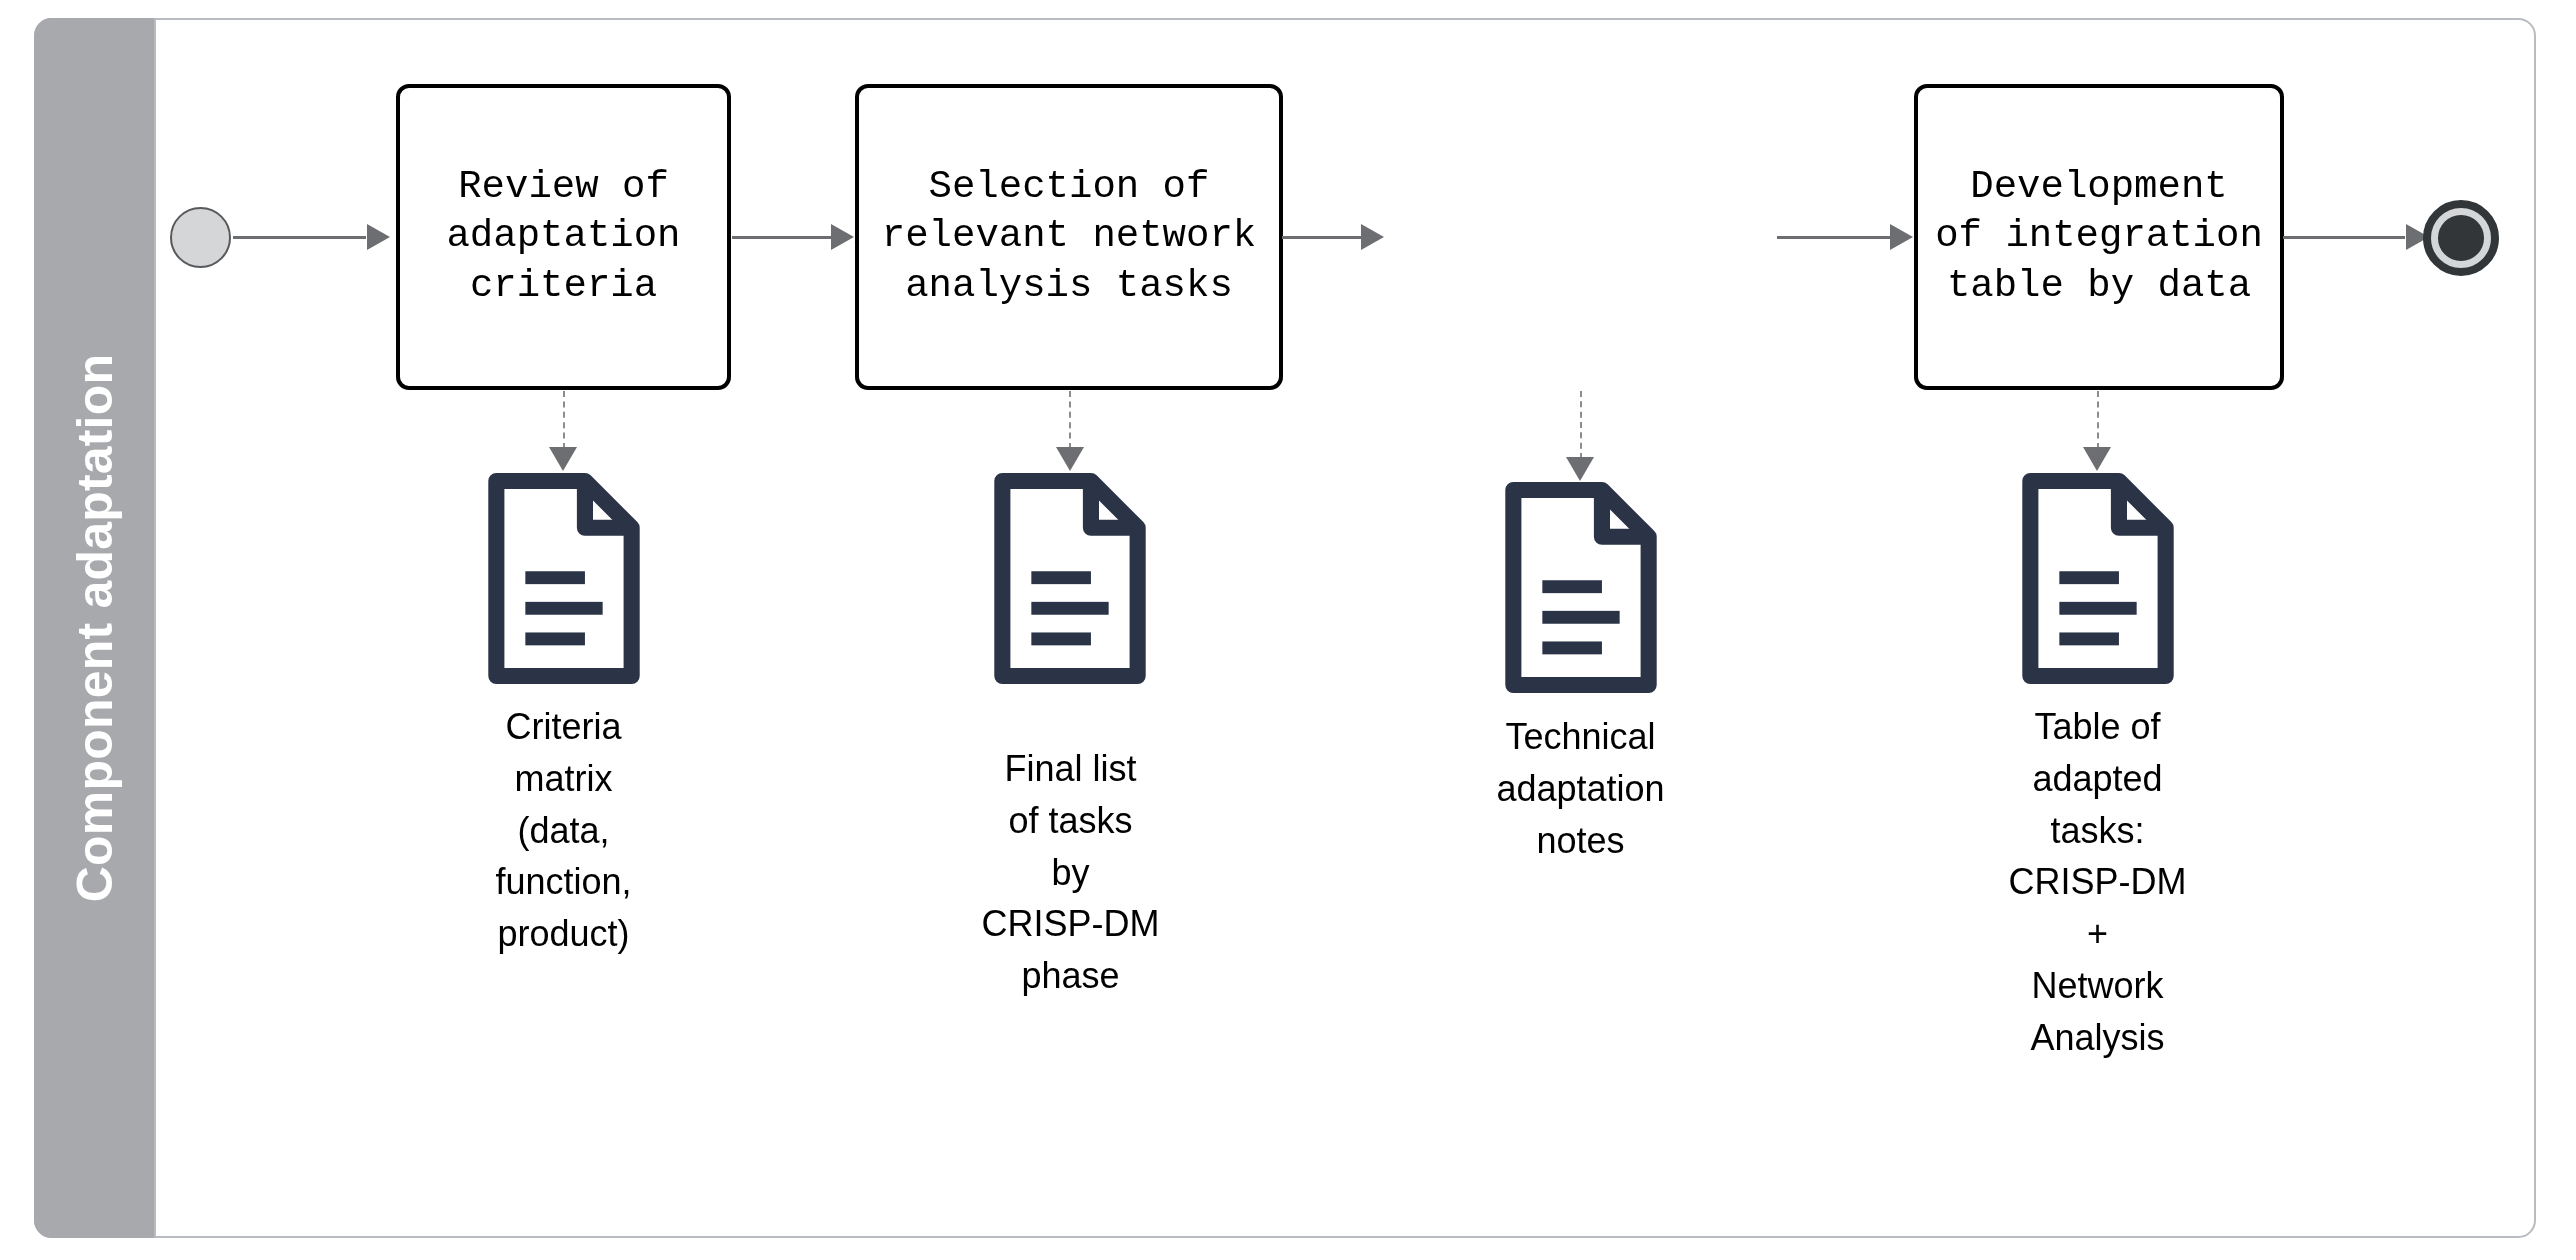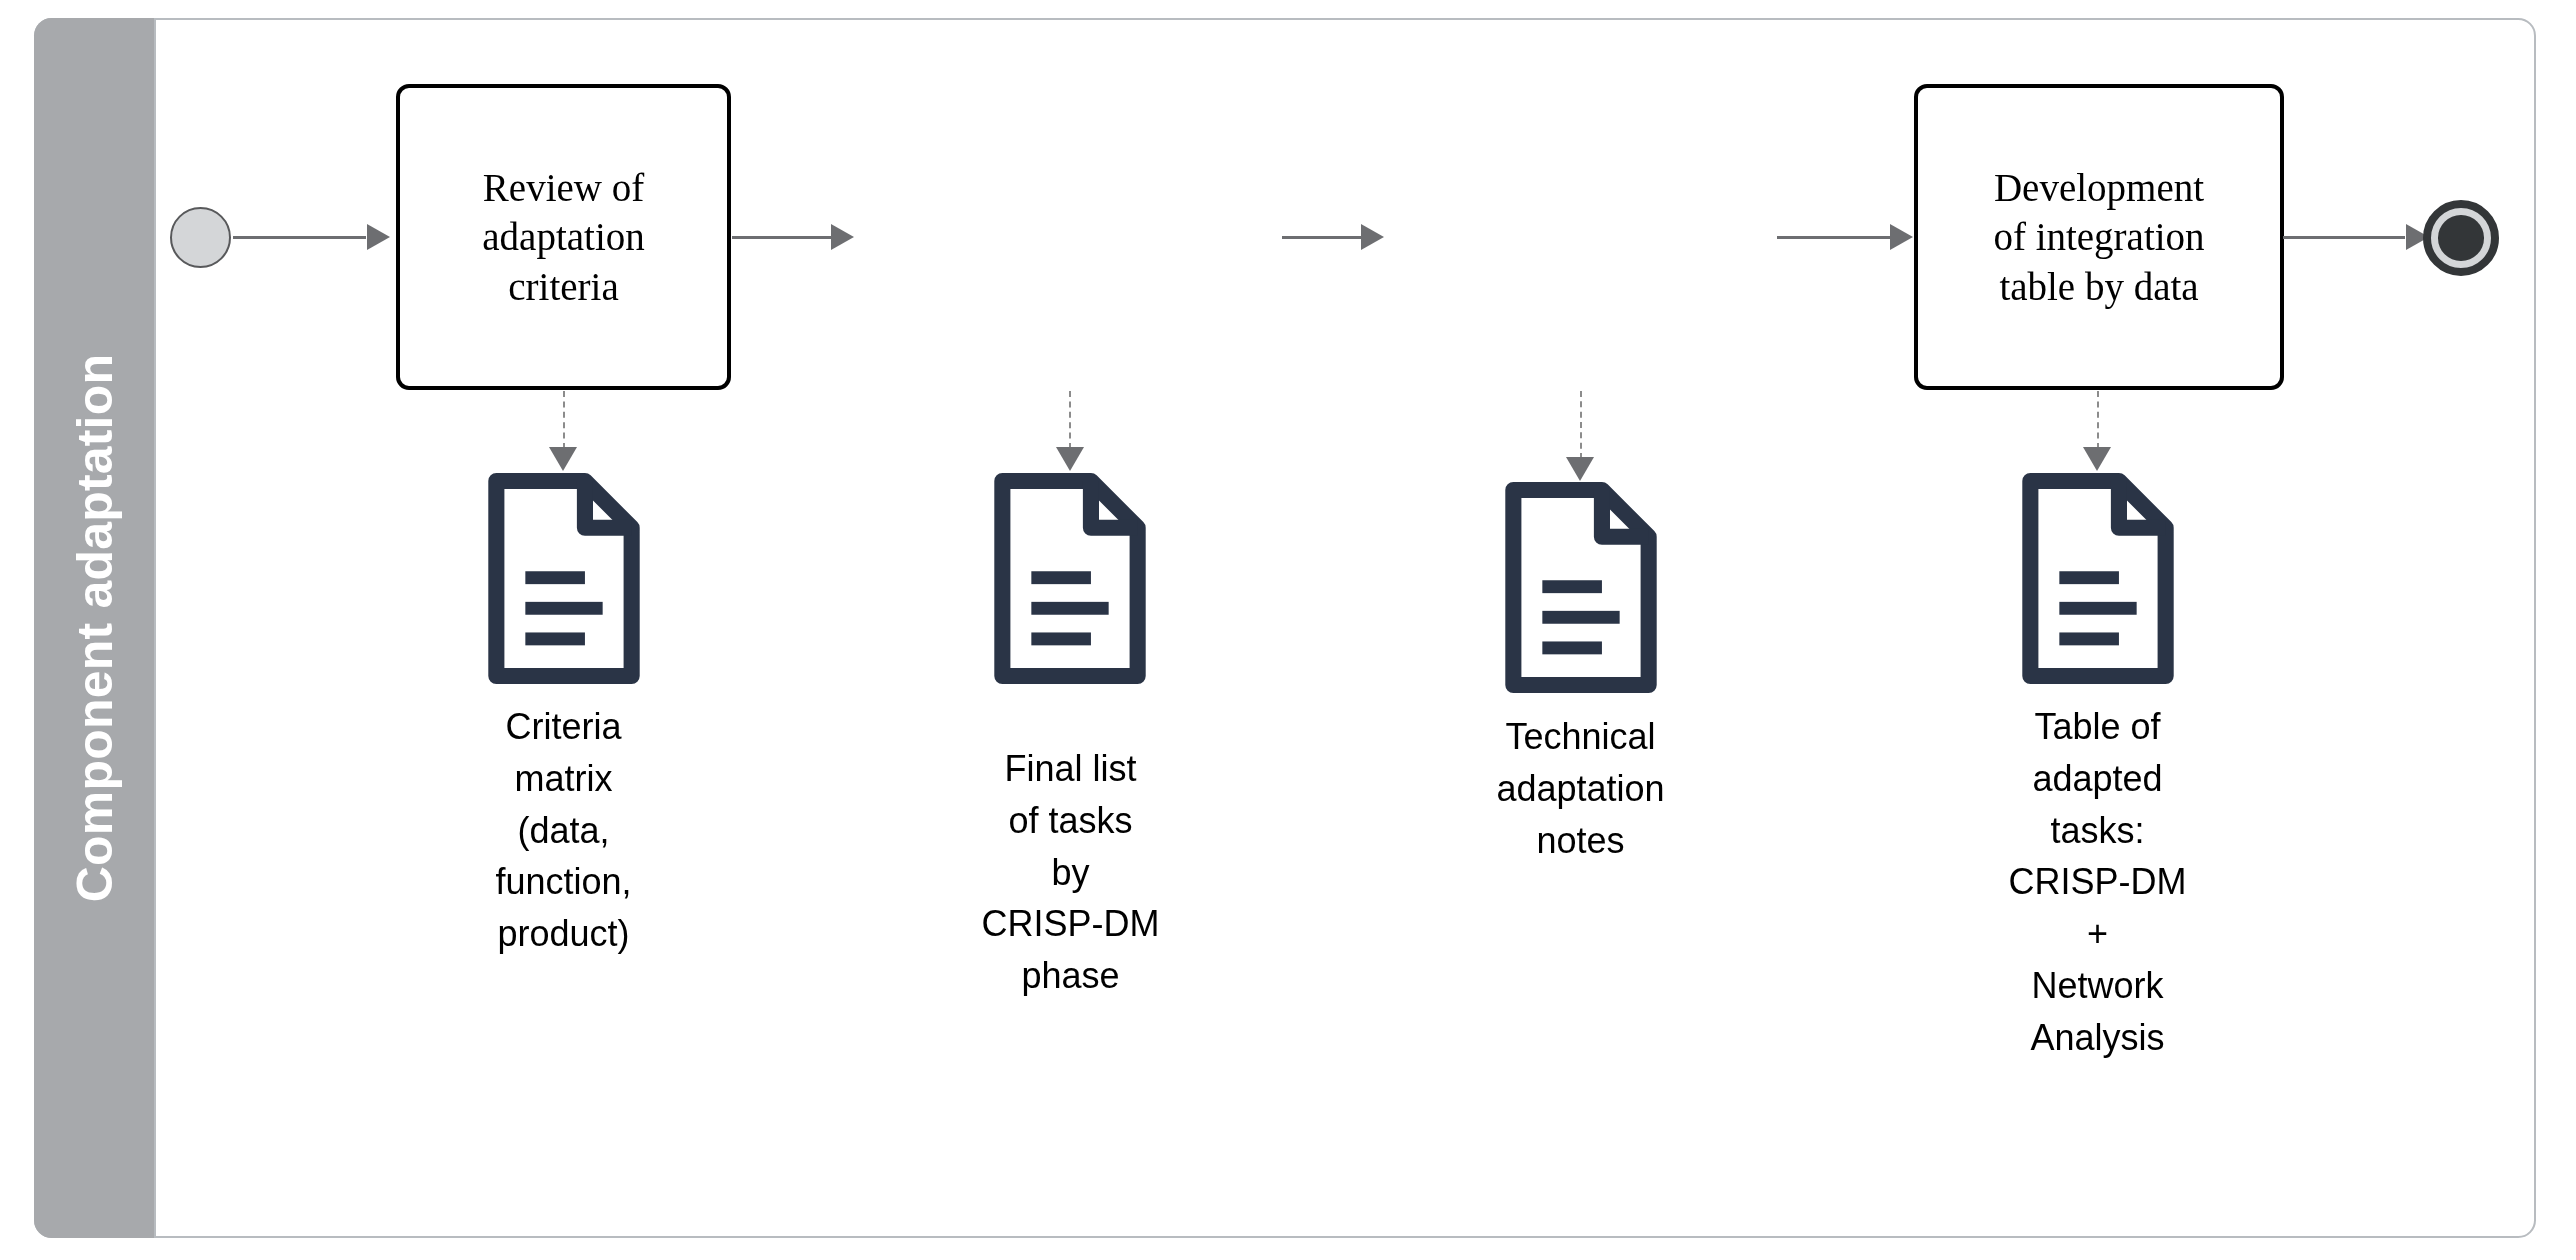--- a/index.html
+++ b/index.html
@@ -107,21 +107,21 @@
     align-items: center;
     justify-content: center;
     text-align: center;
     padding: 4.8px 8px;
   }
   .task-label {
     font-size: 39px;
     line-height: 1.27;
     color: #000000;
     white-space: pre-line;
-    font-family: Liberation Serif, serif;
+    font-family: Liberation Mono, monospace;
   }
 
   
   .flow { position: absolute; height: 3.2px; background: #6d6e71; }
   .flow-head {
     position: absolute;
     width: 0; height: 0;
     border-top: 13.7px solid transparent;
     border-bottom: 13.7px solid transparent;
     border-left: 23px solid #6d6e71;
@@ -174,20 +174,25 @@
 
   <div class="task" style="left:396px; top:84px; width:335px; height:306px;">
     <span class="task-label">Review of
 adaptation
 criteria</span>
   </div>
 
   <div class="flow" style="left:732px; top:236px; width:100px;"></div>
   <div class="flow-head" style="left:831px; top:224px;"></div>
 
+  <div class="task" style="left:855px; top:84px; width:428px; height:306px;">
+    <span class="task-label">Selection of
+relevant network
+analysis tasks</span>
+  </div>
 
   <div class="flow" style="left:1282px; top:236px; width:79px;"></div>
   <div class="flow-head" style="left:1361px; top:224px;"></div>
 
 
   <div class="flow" style="left:1777px; top:236px; width:113px;"></div>
   <div class="flow-head" style="left:1890px; top:224px;"></div>
 
   <div class="task" style="left:1914px; top:84px; width:370px; height:306px;">
     <span class="task-label">Development

